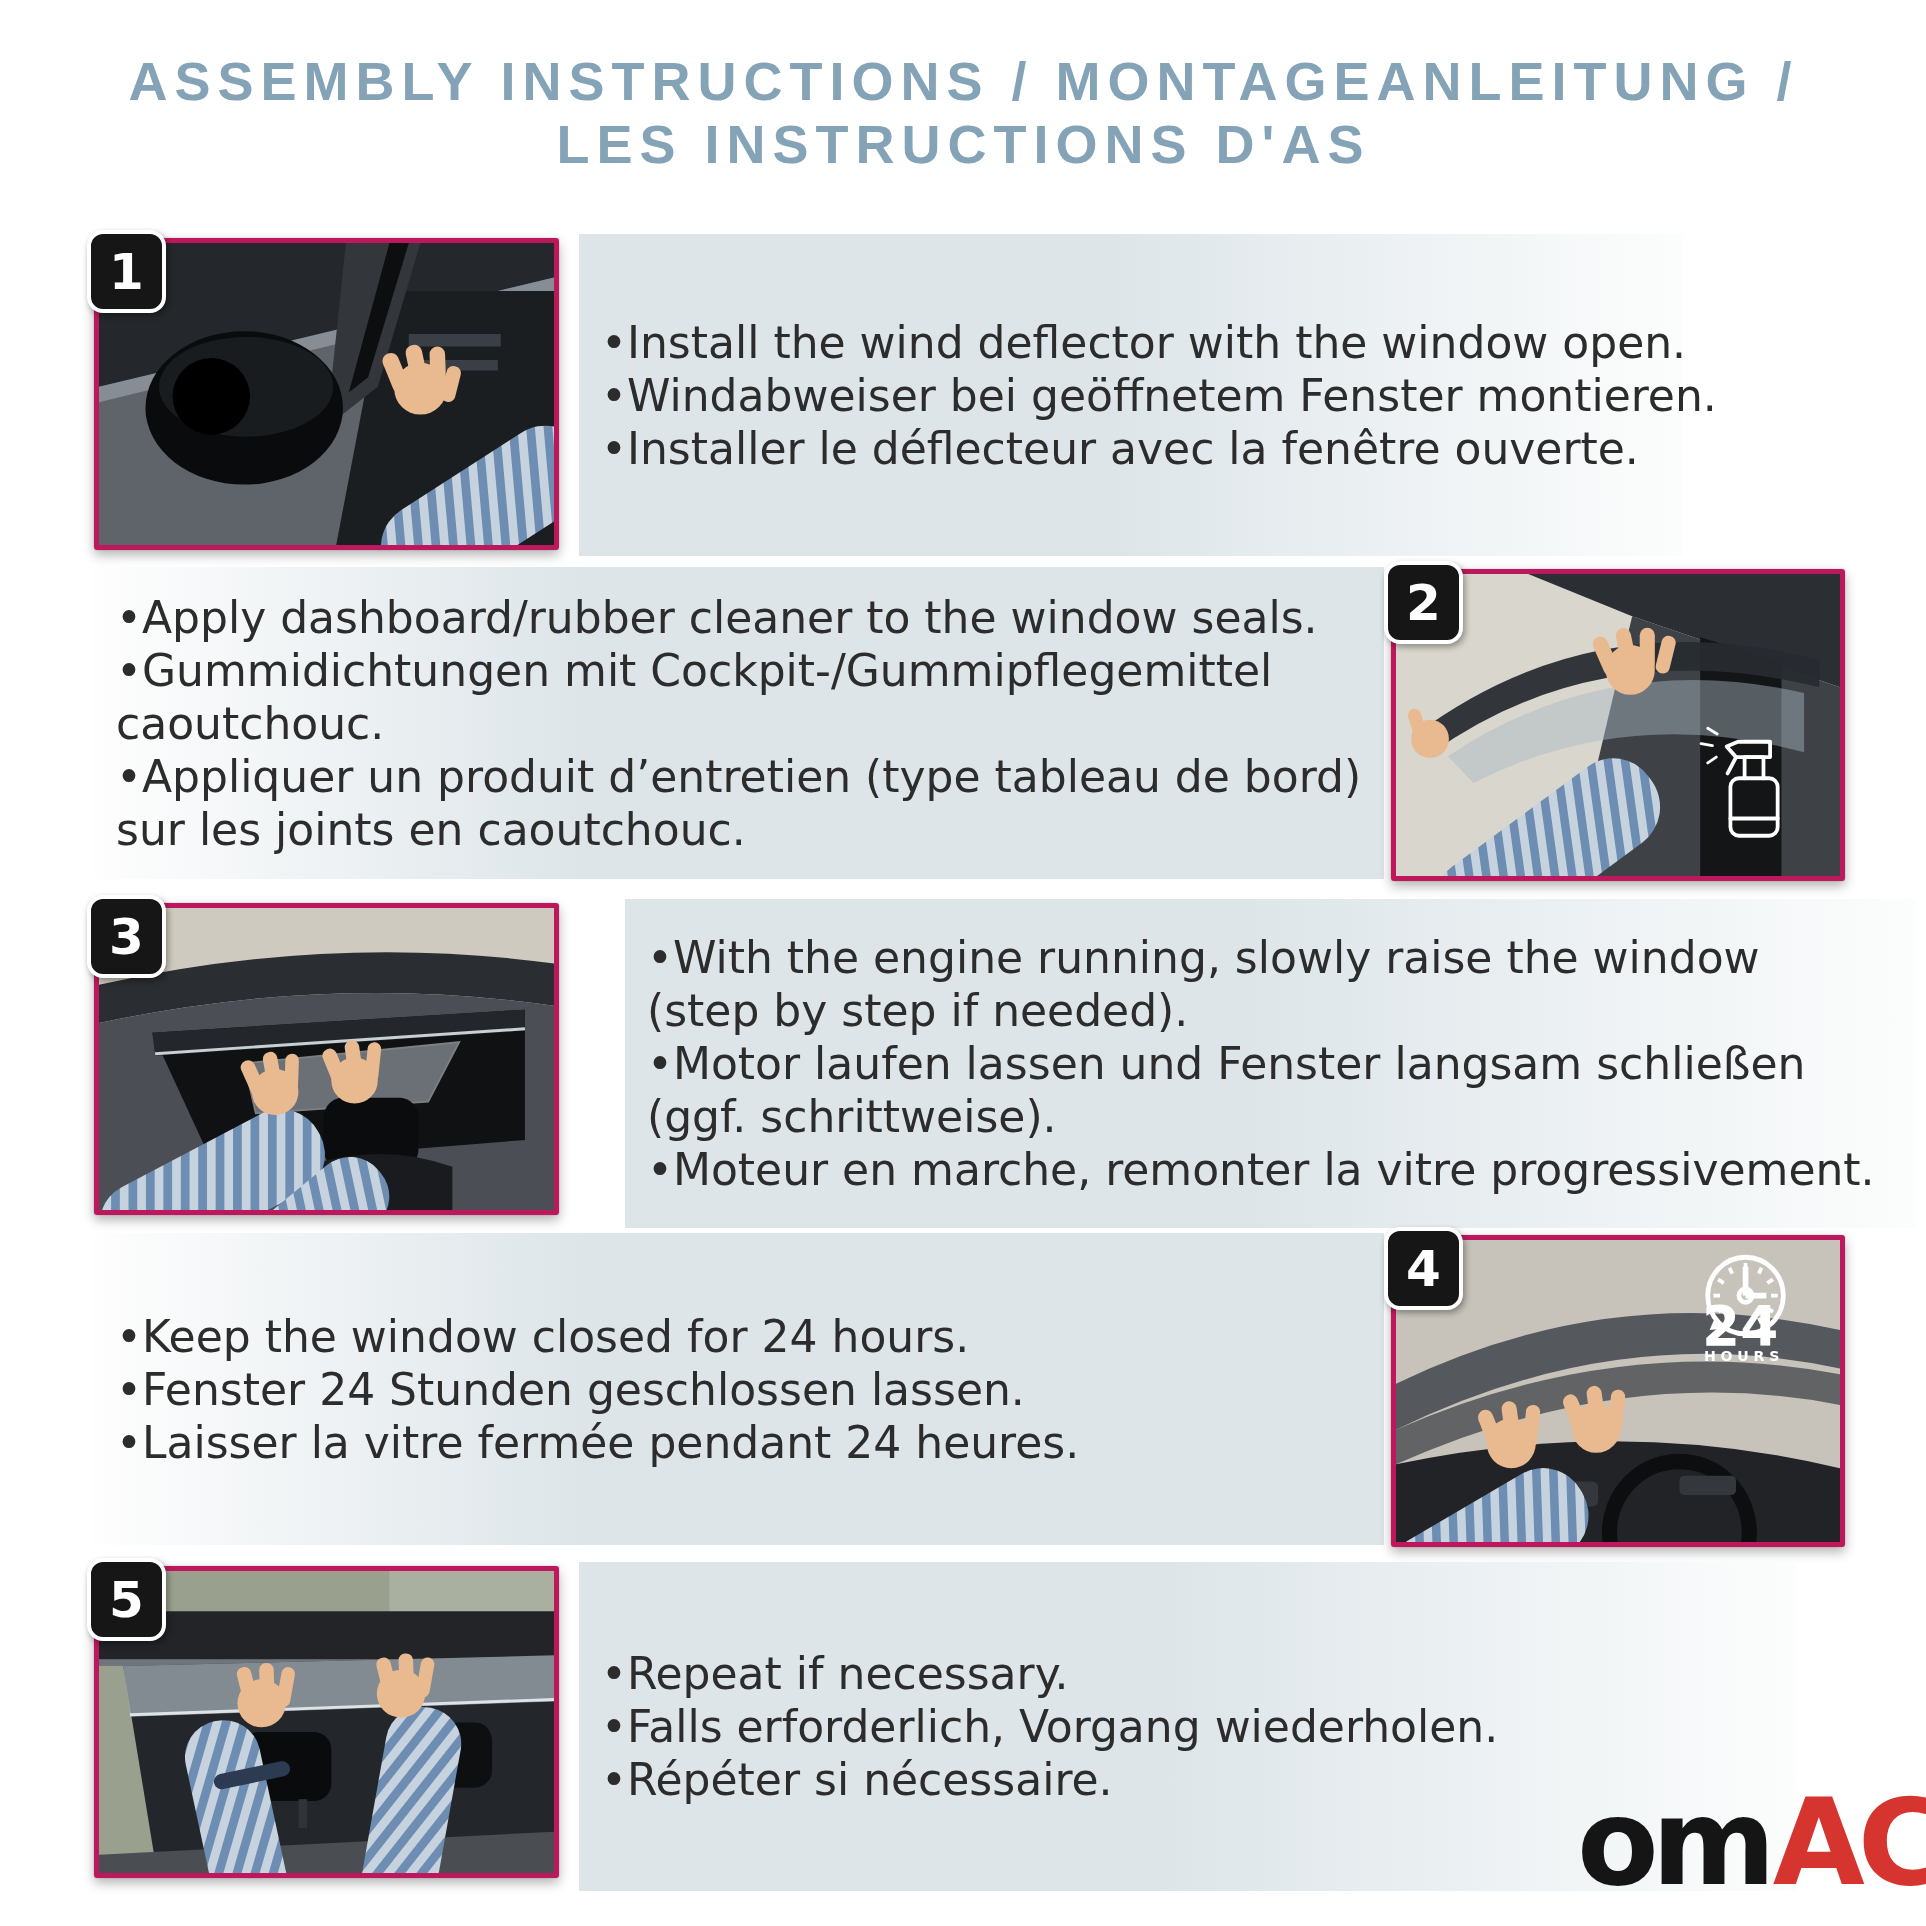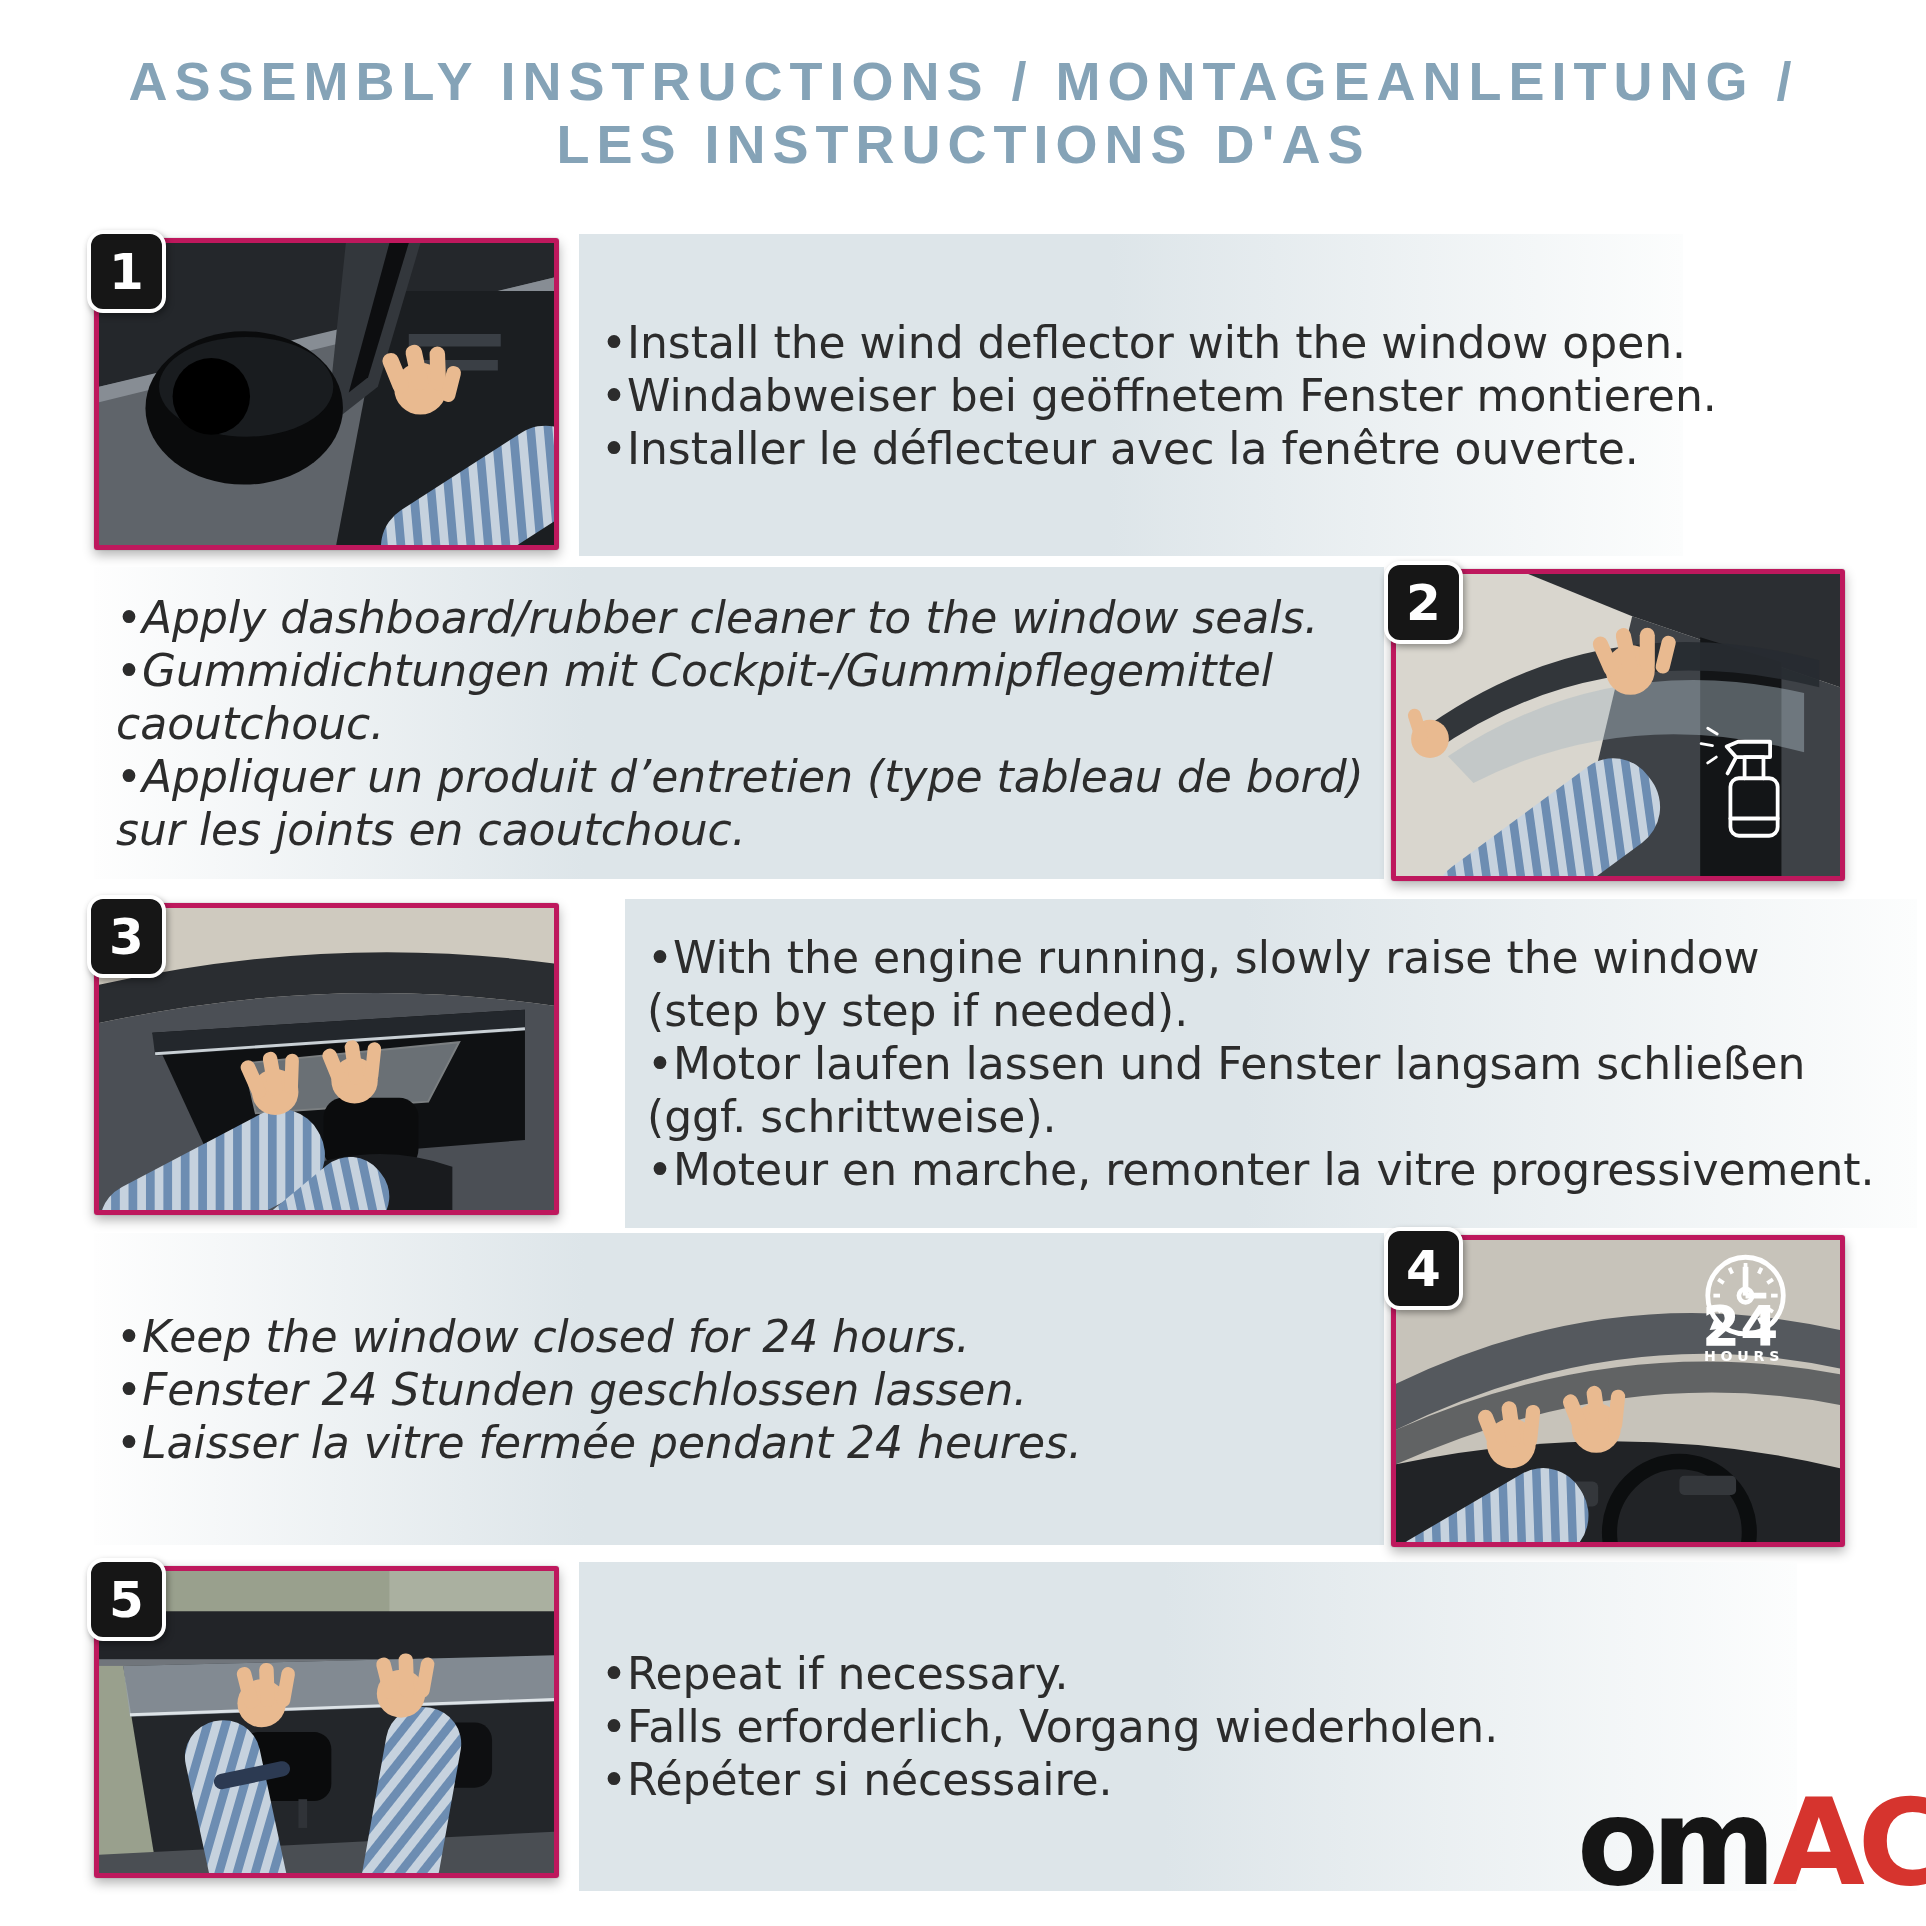--- a/index.html
+++ b/index.html
@@ -6,21 +6,21 @@
   .page{position:relative;width:1927px;height:1927px;background:#ffffff;overflow:hidden;
         font-family:"DejaVu Sans",sans-serif;}
   .title{position:absolute;top:50px;left:0;width:1927px;text-align:center;
          font-family:"Liberation Sans",sans-serif;font-weight:700;font-size:54px;line-height:63px;
          letter-spacing:7px;color:#85a3b7;}
   .panel{position:absolute;display:flex;flex-direction:column;justify-content:center;
          box-sizing:border-box;padding:0 40px 0 22px;color:#2c2c2c;
          font-size:44px;line-height:53px;font-family:"DejaVu Sans",sans-serif;}
   .panel .ln{white-space:nowrap;}
   .fade-r{background:linear-gradient(to right,#dde5e9 0%,#dde5e9 48%,#fcfdfd 100%);}
-  .fade-l{background:linear-gradient(to right,#fefefe 0%,#dde5e9 38%,#dde5e9 100%);font-style:italic;}
+  .fade-l{background:linear-gradient(to right,#fefefe 0%,#dde5e9 38%,#dde5e9 100%);}
   .photo{position:absolute;background:#fff;border:5px solid #be185d;border-radius:3px;
          box-shadow:0 5px 12px rgba(0,0,0,.30),0 0 0 1px rgba(0,0,0,.05);}
   .photo svg{display:block;width:100%;height:100%;}
   .badge{position:absolute;width:71px;height:75px;background:#161616;border:4px solid #ffffff;
          border-radius:16px;display:flex;align-items:center;justify-content:center;
          color:#ffffff;font-size:50px;font-weight:700;z-index:5;
          box-shadow:2px 3px 6px rgba(0,0,0,.35);}
   .logo{position:absolute;left:1577px;top:1794px;display:flex;align-items:baseline;
         font-family:"DejaVu Sans",sans-serif;font-weight:700;font-size:119px;
         letter-spacing:-7px;line-height:99px;}

